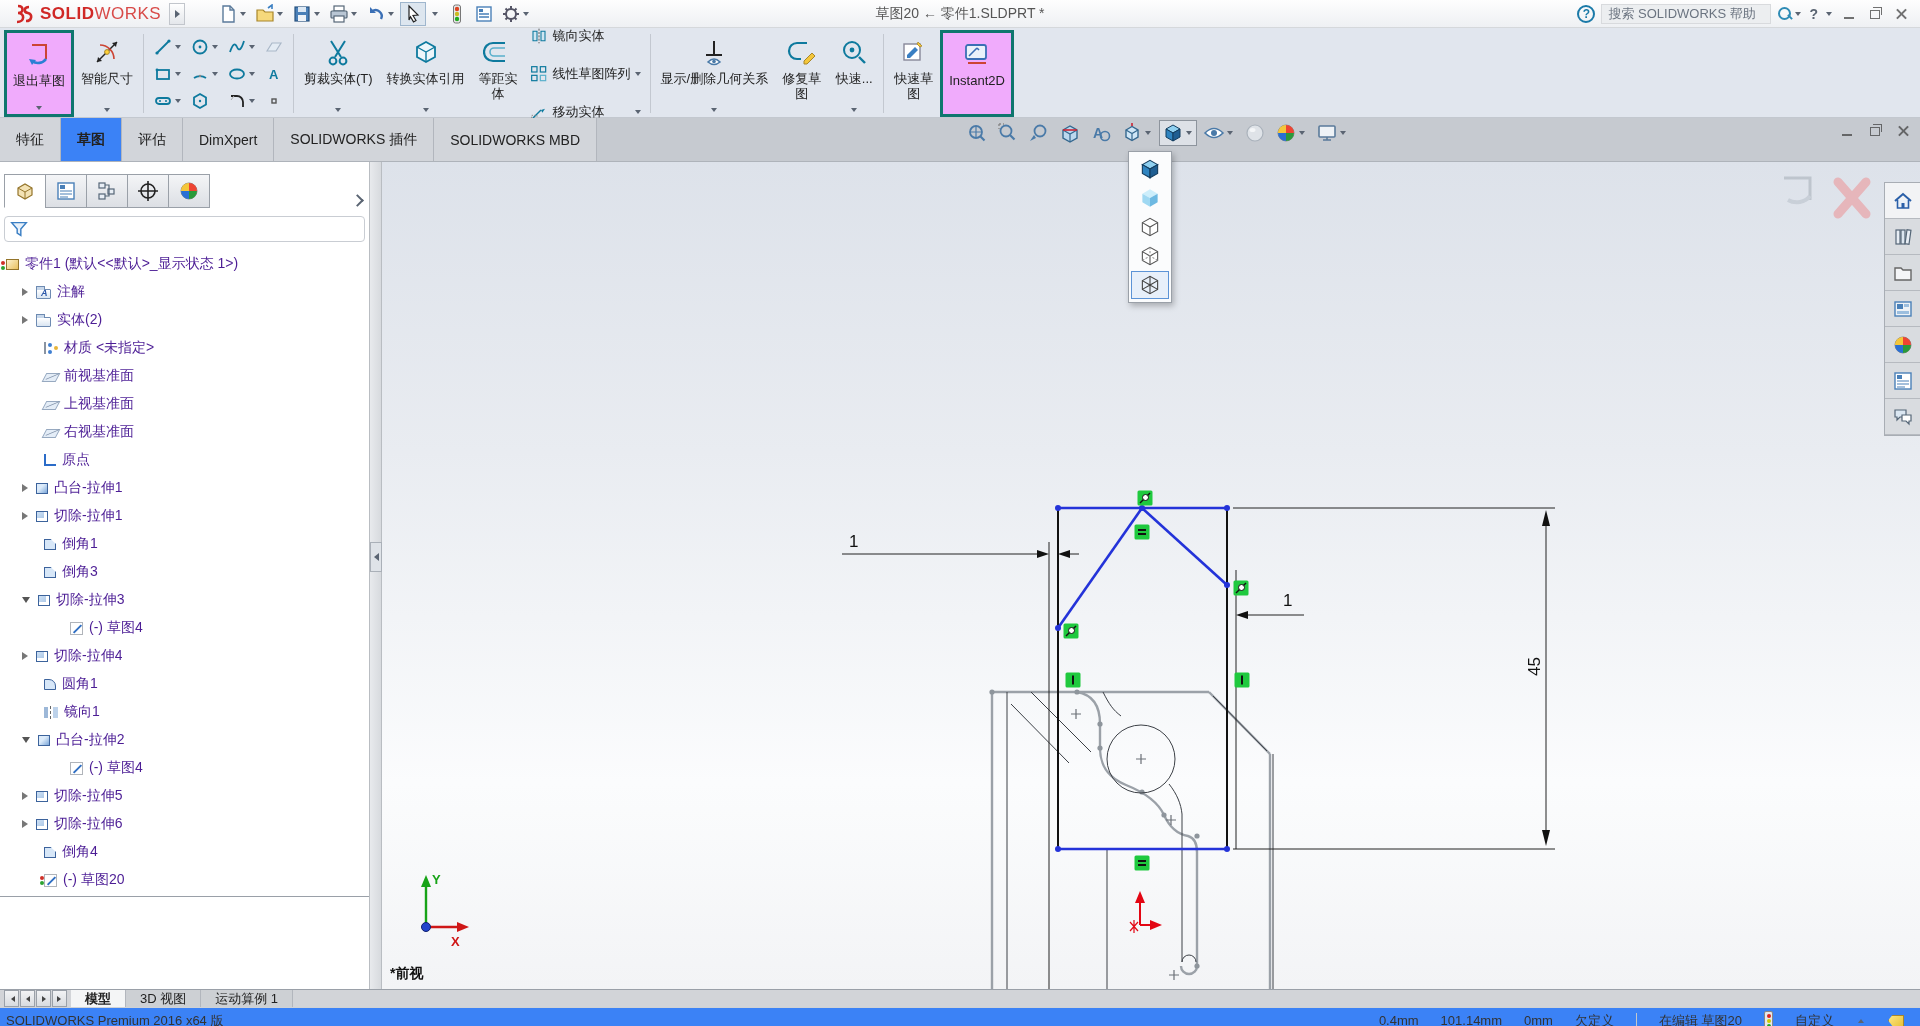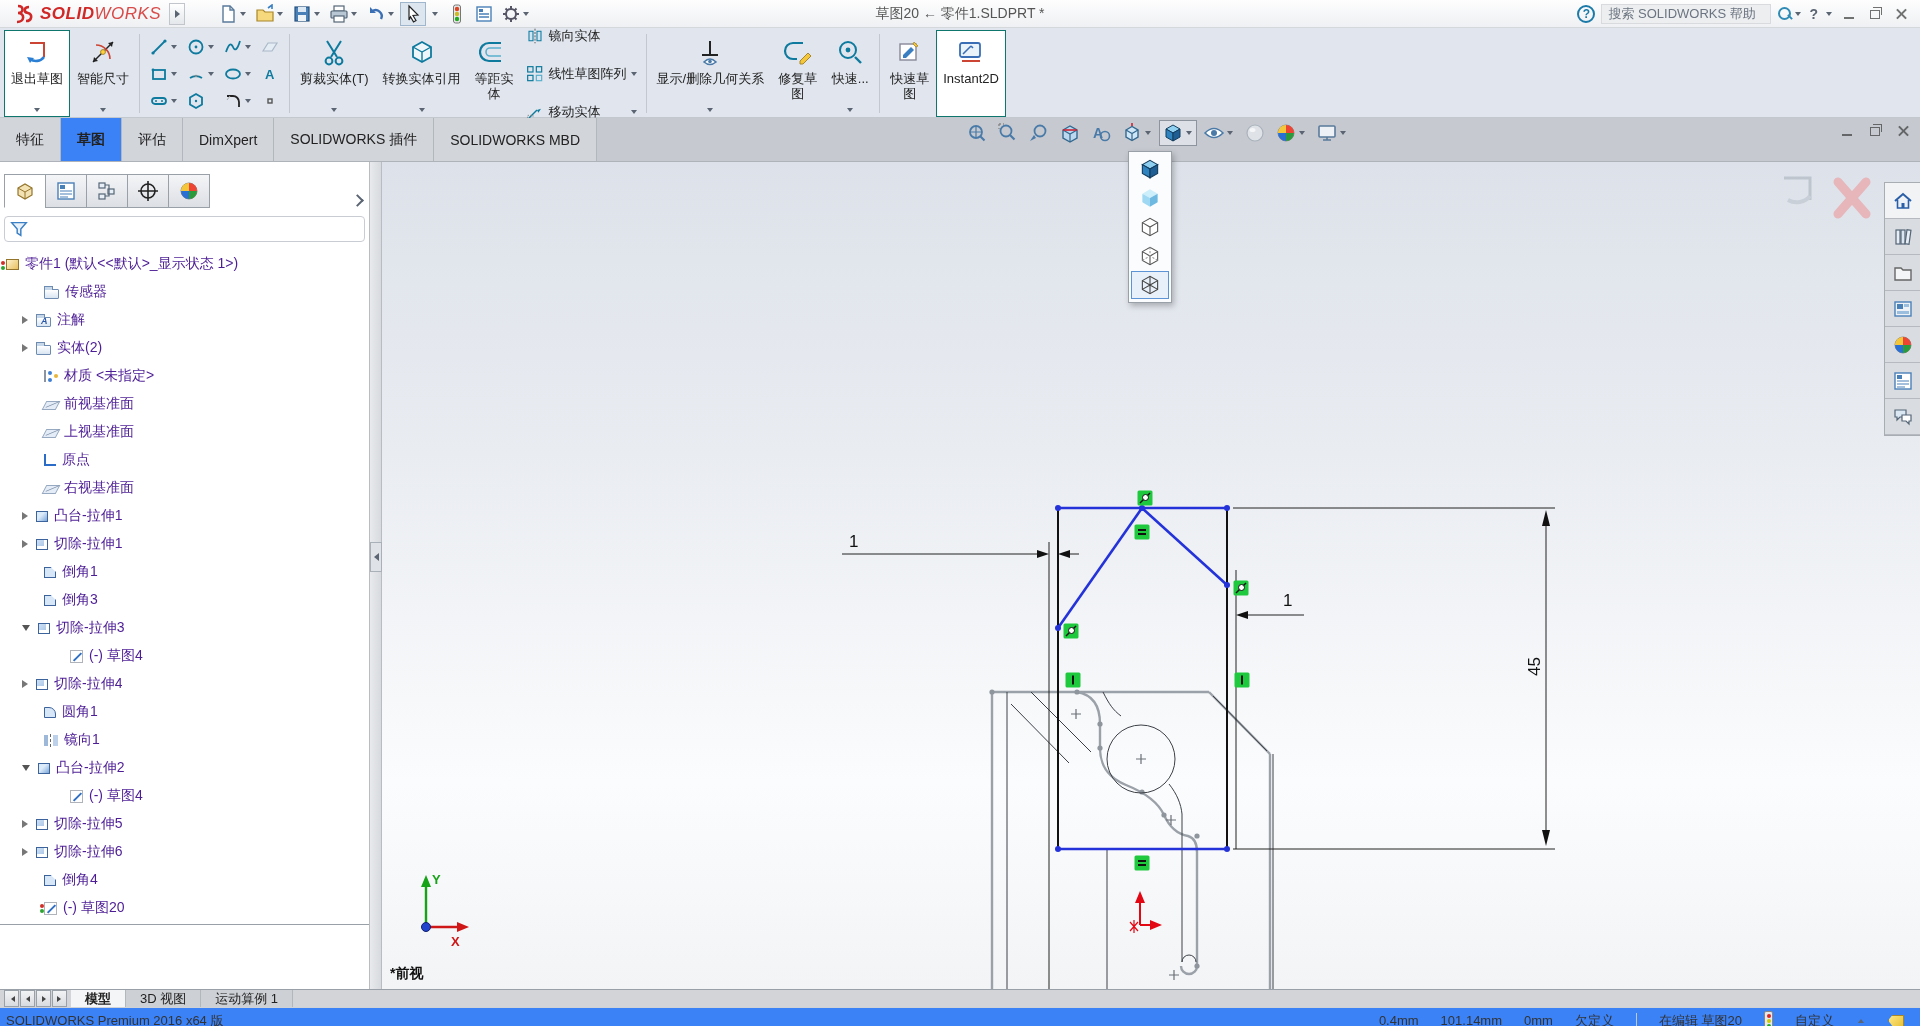--- a/index.html
+++ b/index.html
@@ -3,21 +3,21 @@
 <meta charset="utf-8">
 <style>
   *{box-sizing:border-box;margin:0;padding:0}
   html,body{width:1920px;height:1026px;overflow:hidden;font-family:"Liberation Sans","DejaVu Sans",sans-serif;font-size:13px;color:#333}
   #app{position:relative;width:1920px;height:1026px;background:#e8eaee}
 
   
   #titlebar{height:28px;background:linear-gradient(#fefefe,#eef0f3);border-bottom:1px solid #d5d8db;display:flex;align-items:center;position:relative}
   .logo{display:flex;align-items:center;margin-left:10px}
   .logo-mark{width:26px;height:20px;margin-right:4px}
-  .logo-text{font-size:17px;font-style:italic;font-weight:bold;color:#d02826;letter-spacing:.5px}
+  .logo-text{font-size:17px;font-weight:bold;color:#d02826;letter-spacing:.5px}
   .logo-text .lt2{font-weight:normal;color:#d84a48}
   .flyout-btn{width:16px;height:22px;margin-left:8px;border:1px solid #c2c6cc;background:linear-gradient(#fff,#e4e7eb);display:flex;align-items:center;justify-content:center}
   .tri-r{width:0;height:0;border-left:5px solid #5a6472;border-top:4px solid transparent;border-bottom:4px solid transparent}
   .qat{display:flex;align-items:center;margin-left:30px;gap:1px}
   .qat-btn{height:24px;padding:0 2px;display:flex;align-items:center;border:1px solid transparent}
   .qat-btn.pressed{border:1px solid #9fb6cd;background:#dde6ef}
   .caret{width:0;height:0;border-top:4px solid #5a6472;border-left:3.5px solid transparent;border-right:3.5px solid transparent;margin:0 2px}
   .win-title{position:absolute;left:0;right:0;text-align:center;font-size:14px;color:#555;pointer-events:none}
   .tb-right{margin-left:auto;display:flex;align-items:center;gap:6px;padding-right:8px;z-index:2}
   .help-circ{width:18px;height:18px;border-radius:50%;border:2px solid #1b7aa8;color:#1b7aa8;font-weight:bold;font-size:12px;display:flex;align-items:center;justify-content:center}
@@ -35,21 +35,21 @@
   .wbtn.close::after{transform:rotate(-45deg)}
 
   
   #ribbon{height:90px;background:#e1e6ee;border-bottom:1px solid #c3c8cf;display:flex;align-items:stretch;padding:2px 4px 0 4px}
   .rgroup{display:flex;align-items:stretch}
   .rsep{width:1px;background:#c3c8d0;margin:4px 3px}
   .bigbtn{display:flex;flex-direction:column;align-items:center;justify-content:flex-start;padding:4px 6px 0 6px;border:1px solid transparent;min-width:52px}
   .bigbtn .bicon{height:34px;display:flex;align-items:center;justify-content:center}
   .bigbtn .blabel{font-size:13px;color:#222;text-align:center;line-height:15px;margin-top:2px;white-space:pre-line}
   .bigbtn .bcaret{margin-top:auto;margin-bottom:4px}
-  .bigbtn.pressed{background:#ffffff;border:1px solid #0f766e}
+  .bigbtn.pressed{background:#f0abfc;border:3px solid #0f766e}
   .sketchgrid{display:grid;grid-template-rows:repeat(3,26px);grid-auto-flow:column;align-self:center;gap:1px 2px;padding:0 4px}
   .mini{display:flex;align-items:center;gap:1px;padding:1px 2px;border:1px solid transparent}
   .mini svg{flex:none}
   .stack{display:flex;flex-direction:column;justify-content:center;gap:18px;padding:0 4px}
   .hrow{display:flex;align-items:center;gap:4px;font-size:13px;color:#222}
   .hrow .caret{margin-left:auto}
 
   
   #tabrow{height:44px;background:#c6cad0;border-bottom:1px solid #aeb3ba;display:flex;align-items:stretch;position:relative}
   .ctab{padding:0 16px;display:flex;align-items:center;font-size:14px;color:#222;border-right:1px solid #b2b6bd;background:#d2d5da}
@@ -839,25 +839,20 @@
           <svg width="20" height="20">
             <use href="#sym-funnel"></use>
           </svg>
         </div>
       <div id="tree">
         <div class="trow root">
             <i class="tico t-part"></i>
             <span class="tlabel">零件1 (默认&lt;&lt;默认&gt;_显示状态 1&gt;)</span>
           </div>
         <div class="trow">
-            <i class="arr none"></i>
-            <i class="tico t-folder"></i>
-            <span class="tlabel">传感器</span>
-          </div>
-        <div class="trow">
             <i class="arr r"></i>
             <i class="tico t-folder t-annot"></i>
             <span class="tlabel">注解</span>
           </div>
         <div class="trow">
             <i class="arr r"></i>
             <i class="tico t-folder"></i>
             <span class="tlabel">实体(2)</span>
           </div>
         <div class="trow">
@@ -870,27 +865,27 @@
             <i class="tico t-plane"></i>
             <span class="tlabel">前视基准面</span>
           </div>
         <div class="trow">
             <i class="arr none"></i>
             <i class="tico t-plane"></i>
             <span class="tlabel">上视基准面</span>
           </div>
         <div class="trow">
             <i class="arr none"></i>
+            <i class="tico t-plane"></i>
+            <span class="tlabel">右视基准面</span>
+          </div>
+        <div class="trow">
+            <i class="arr none"></i>
             <i class="tico t-origin"></i>
             <span class="tlabel">原点</span>
-          </div>
-        <div class="trow">
-            <i class="arr none"></i>
-            <i class="tico t-plane"></i>
-            <span class="tlabel">右视基准面</span>
           </div>
         <div class="trow">
             <i class="arr r"></i>
             <i class="tico t-boss"></i>
             <span class="tlabel">凸台-拉伸1</span>
           </div>
         <div class="trow">
             <i class="arr r"></i>
             <i class="tico t-cut"></i>
             <span class="tlabel">切除-拉伸1</span>

